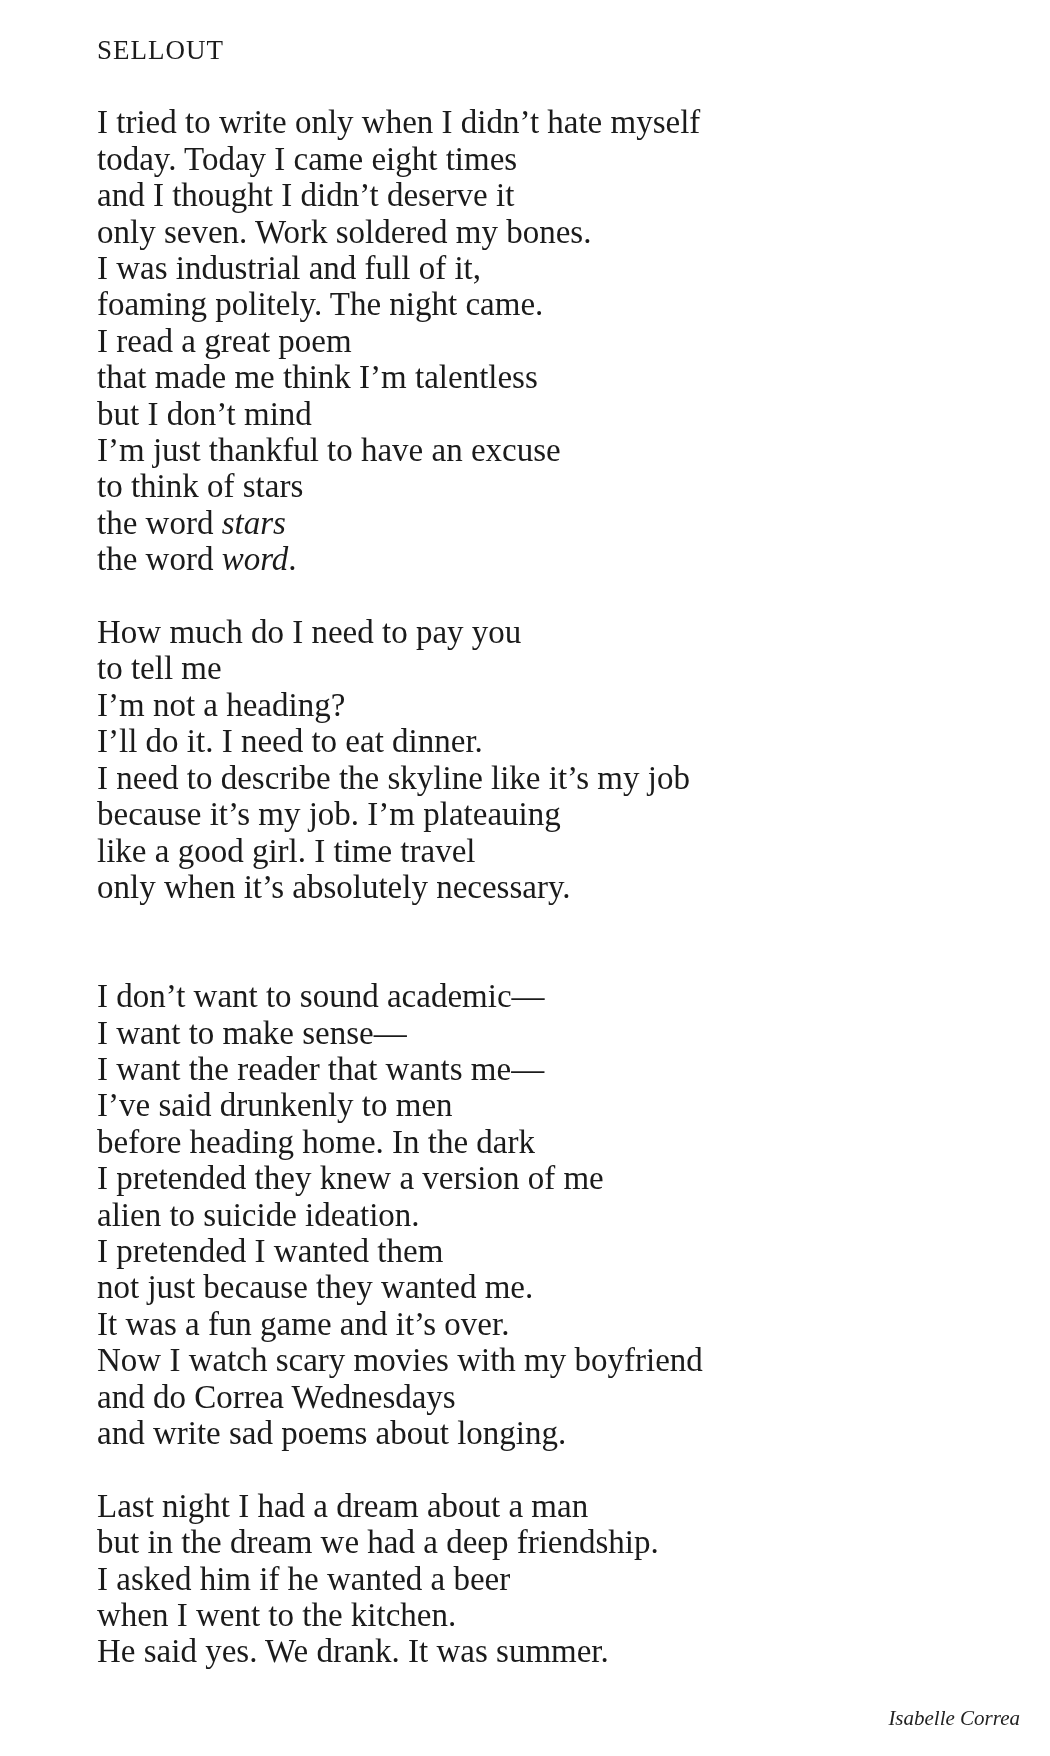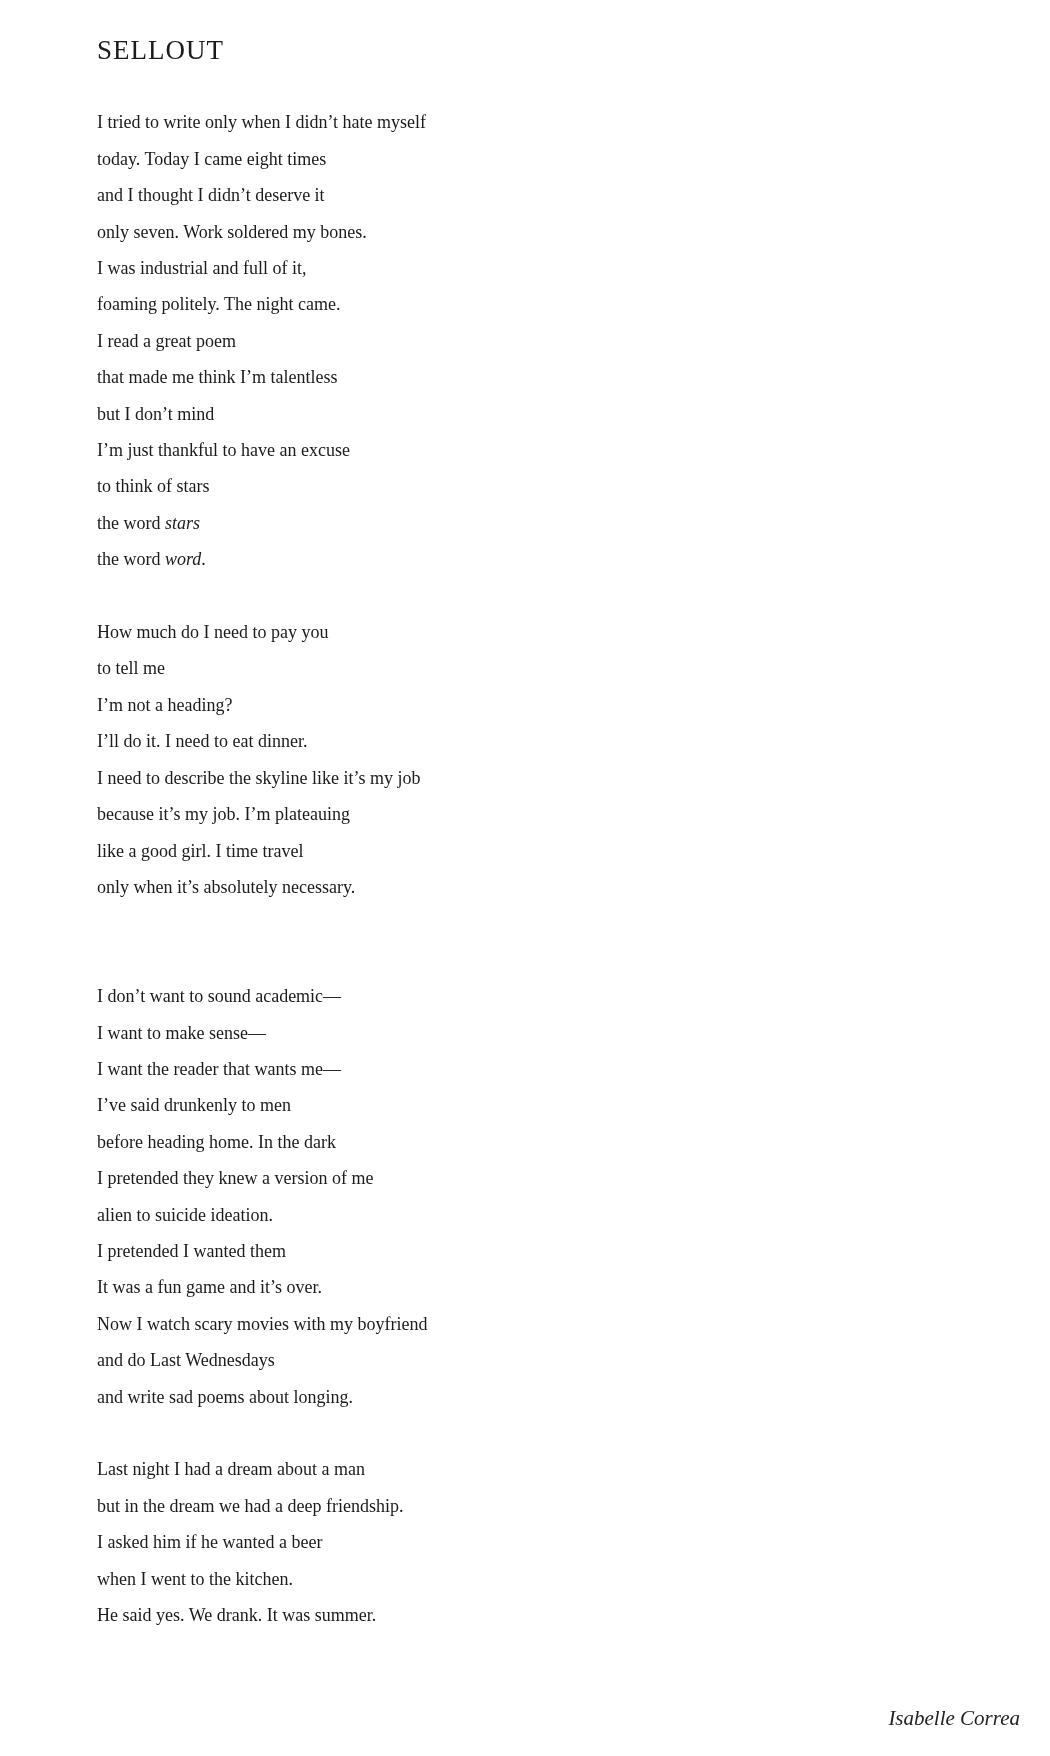--- a/index.html
+++ b/index.html
@@ -28,21 +28,21 @@
   .stanza {
     margin: 0 0 36.4px 0;
   }
   .stanza.gap-double {
     margin-bottom: 72.8px;
   }
   .stanza:last-child {
     margin-bottom: 12px;
   }
   .poem-line {
-    font-size: 18px;
+    font-size: 33px;
     line-height: 36.4px;
     white-space: pre;
   }
   .seg-italic {
     font-style: italic;
   }
   .poem-author {
     position: absolute;
     top: 1703px;
     right: 30px;
@@ -85,23 +85,24 @@
       </div>
       <div class="stanza">
         <div class="poem-line"><span>I don’t want to sound academic—</span></div>
         <div class="poem-line"><span>I want to make sense—</span></div>
         <div class="poem-line"><span>I want the reader that wants me—</span></div>
         <div class="poem-line"><span>I’ve said drunkenly to men</span></div>
         <div class="poem-line"><span>before heading home. In the dark</span></div>
         <div class="poem-line"><span>I pretended they knew a version of me</span></div>
         <div class="poem-line"><span>alien to suicide ideation.</span></div>
         <div class="poem-line"><span>I pretended I wanted them</span></div>
+        <div class="poem-line"><span>not just because they wanted me.</span></div>
         <div class="poem-line"><span>It was a fun game and it’s over.</span></div>
         <div class="poem-line"><span>Now I watch scary movies with my boyfriend</span></div>
-        <div class="poem-line"><span>and do Last Wednesdays</span></div>
+        <div class="poem-line"><span>and do Correa Wednesdays</span></div>
         <div class="poem-line"><span>and write sad poems about longing.</span></div>
       </div>
       <div class="stanza">
         <div class="poem-line"><span>Last night I had a dream about a man</span></div>
         <div class="poem-line"><span>but in the dream we had a deep friendship.</span></div>
         <div class="poem-line"><span>I asked him if he wanted a beer</span></div>
         <div class="poem-line"><span>when I went to the kitchen.</span></div>
         <div class="poem-line"><span>He said yes. We drank. It was summer.</span></div>
       </div>
     </div>

